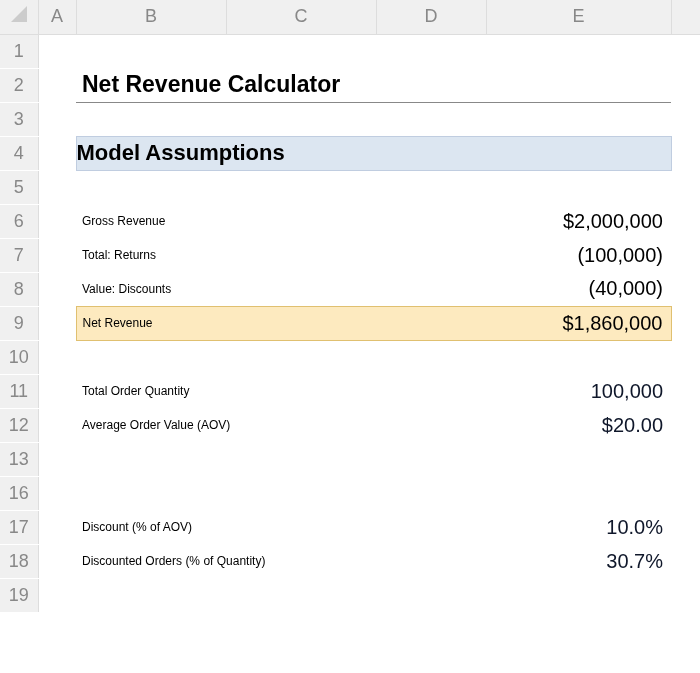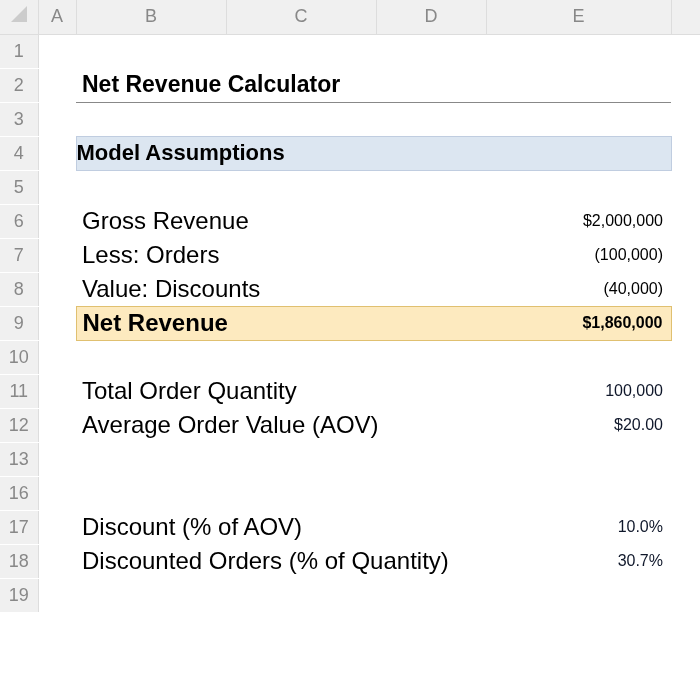--- a/index.html
+++ b/index.html
@@ -9,24 +9,24 @@
     .hdr { background: #f0f0f0; color: #888; text-align: center; font-weight: normal; border-right: 1px solid #ddd; border-bottom: 1px solid #ddd; font-size: 18px; }
     .rowhdr { background: #f0f0f0; color: #888; text-align: center; font-weight: normal; border-right: 1px solid #ddd; border-bottom: 1px solid #fff; font-size: 18px; width: 38px; }
     .colA { width: 38px; }
     .colB { width: 150px; }
     .colC { width: 150px; }
     .colD { width: 110px; }
     .colE { width: 185px; }
     .title { font-weight: bold; font-size: 23px; padding-left: 6px; }
     .title-underline { border-bottom: 1.5px solid #888; }
     .section { background: #dce6f1; font-weight: bold; font-size: 22px; border: 1px solid #c0cde0; }
-    .lbl { padding-left: 6px; font-size: 24px; }
-    .val { text-align: right; padding-right: 8px; font-size: 16px; }
+    .lbl { padding-left: 6px; font-size: 12px; }
+    .val { text-align: right; padding-right: 8px; font-size: 20px; }
     .blue { color: #0f172a; }
-    .netrev-row td.cellpad { background: #fdeabf; font-weight: bold; border-top: 1px solid #e0c070; border-bottom: 1px solid #e0c070; }
+    .netrev-row td.cellpad { background: #fdeabf; font-weight: normal; border-top: 1px solid #e0c070; border-bottom: 1px solid #e0c070; }
     .netrev-row td.first { border-left: 1px solid #e0c070; }
     .netrev-row td.last { border-right: 1px solid #e0c070; }
     .cellpad { padding-left: 6px; }
   </style>
 </head>
 <body>
 
 <table>
   <colgroup>
     <col style="width:38px">
@@ -101,21 +101,21 @@
     <td></td>
     <td colspan="2" class="lbl">Gross Revenue</td>
     <td></td>
     <td class="val">$2,000,000</td>
     <td></td>
   </tr>
 
   <tr>
     <th class="rowhdr">7</th>
     <td></td>
-    <td colspan="2" class="lbl">Less: Orders</td>
+    <td colspan="2" class="lbl">Total: Returns</td>
     <td></td>
     <td class="val">(100,000)</td>
     <td></td>
   </tr>
 
   <tr>
     <th class="rowhdr">8</th>
     <td></td>
     <td colspan="2" class="lbl">Value: Discounts</td>
     <td></td>

